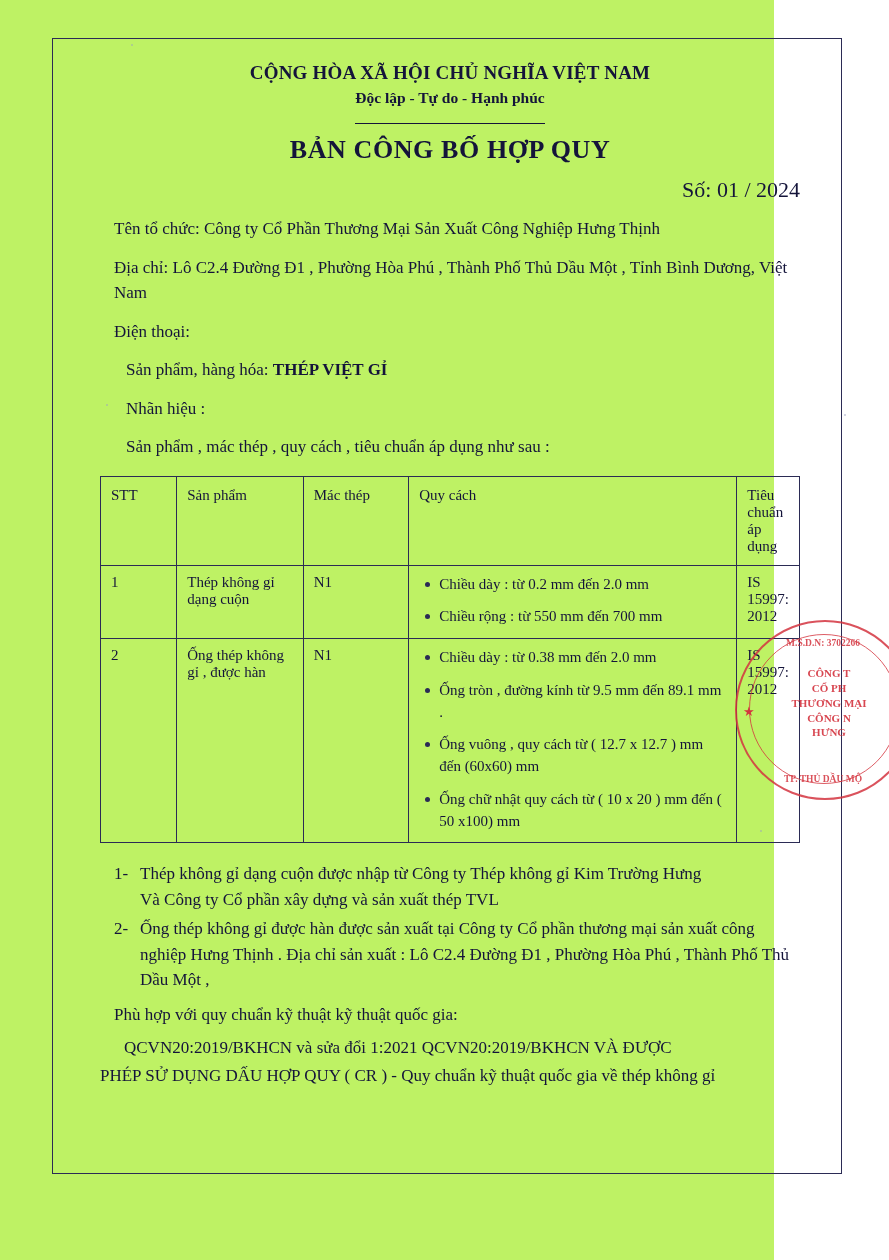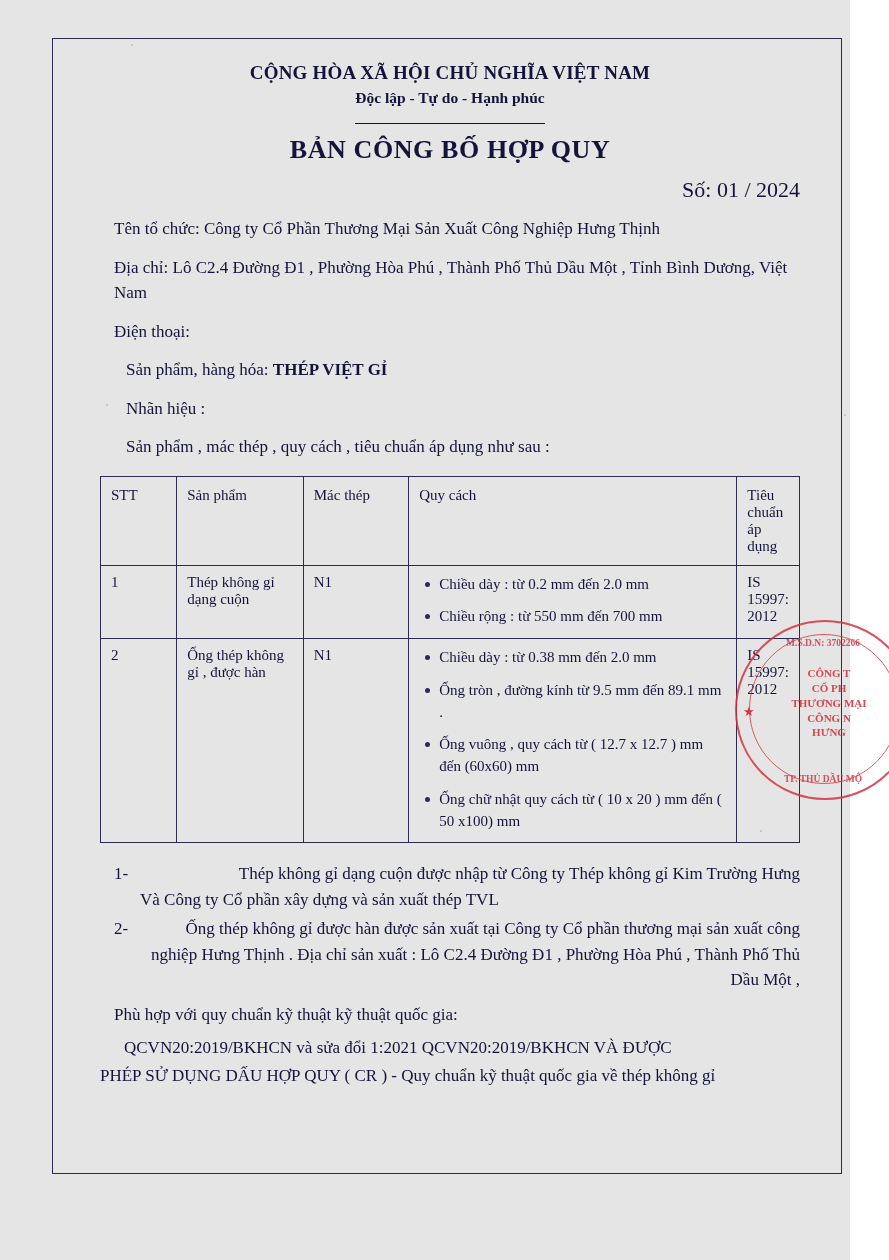--- a/index.html
+++ b/index.html
@@ -11,23 +11,23 @@
     width: 889px;
     height: 1260px;
     position: relative;
     font-family: "Liberation Serif", serif;
     color: #1a1a2e;
     overflow: hidden;
   }
   .page {
     position: absolute;
     left: 0; top: 0;
-    width: 850px;
+    width: 774px;
     height: 1260px;
-    background: #e5e5e5;
+    background: #bef264;
   }
   .doc-frame {
     position: absolute;
     left: 52px;
     top: 38px;
     width: 790px;
     height: 1136px;
     border: 1.5px solid #2b2b55;
     box-sizing: border-box;
   }
@@ -144,21 +144,20 @@
     line-height: 1.5;
   }
   .note-num {
     width: 26px;
     flex: 0 0 26px;
     padding-left: 14px;
     box-sizing: content-box;
   }
   .note-text {
     flex: 1;
-    text-align: right;
   }
   .note-cont {
     padding-left: 40px;
     line-height: 1.5;
   }
   .tail {
     font-size: 17px;
     line-height: 1.5;
     color: #14143a;
   }

